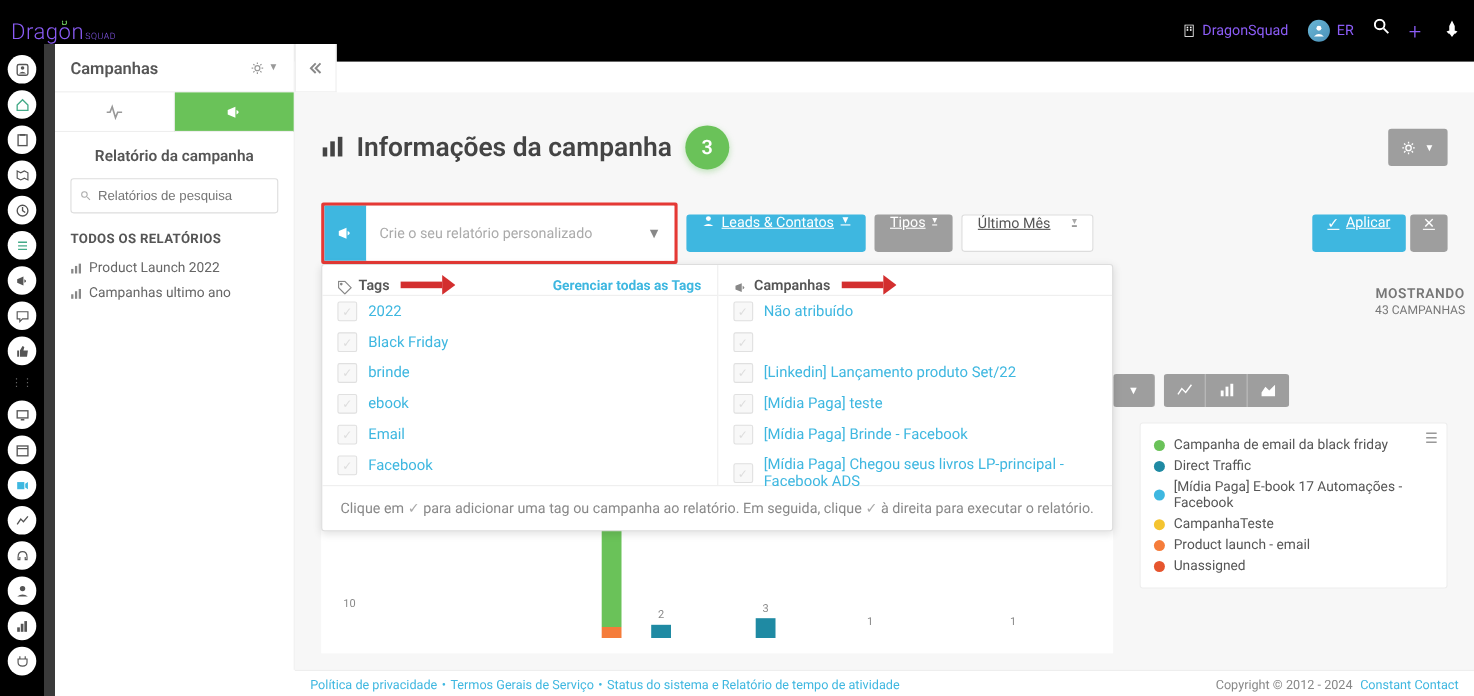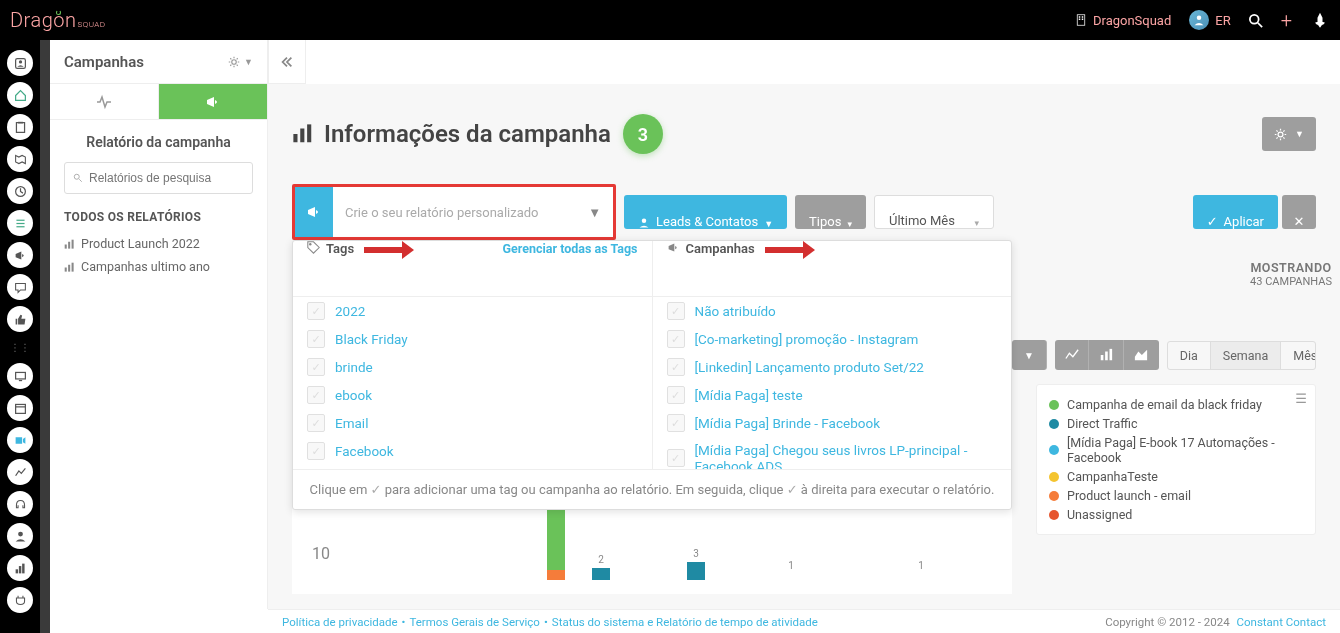--- a/index.html
+++ b/index.html
@@ -1,22 +1,22 @@
 <!DOCTYPE html>
 <html><head>
 <meta charset="utf-8">
 <style>
 * { box-sizing: border-box; margin: 0; padding: 0; }
 body { font-family: -apple-system, BlinkMacSystemFont, "Segoe UI", Roboto, sans-serif; font-size: 13px; color: #333; background: #fff; width: 1340px; height: 633px; overflow: hidden; position: relative; }
 
 
-.top-header { background: #000; height: 40px; display: flex; align-items: center; padding: 0 10px; color: #fca5a5; }
+.top-header { background: #000; height: 56px; display: flex; align-items: center; padding: 0 10px; color: #8b5cf6; }
 .logo { font-size: 20px; font-weight: 300; letter-spacing: 0.5px; display: flex; align-items: baseline; }
 .logo .squad { font-size: 8px; margin-left: 1px; }
-.top-right { margin-left: auto; display: flex; align-items: center; gap: 18px; }
+.top-right { margin-left: auto; display: flex; gap: 18px; }
 .org-label { display: flex; align-items: center; gap: 6px; font-size: 13px; }
 .avatar-badge { display: flex; align-items: center; gap: 6px; }
 .avatar-circle { width: 20px; height: 20px; border-radius: 50%; background: linear-gradient(135deg,#6ab7d6,#4a90b8); display: inline-flex; align-items: center; justify-content: center; font-size: 10px; }
 .top-icon { cursor: pointer; font-size: 14px; }
 .rocket { font-size: 18px; }
 
 
 .icon-rail { position: absolute; left: 0; top: 40px; width: 40px; bottom: 0; background: #000; display: flex; flex-direction: column; align-items: center; padding-top: 10px; gap: 6px; }
 .rail-icon { width: 26px; height: 26px; border-radius: 50%; background: #fff; display: flex; align-items: center; justify-content: center; font-size: 12px; color: #555; cursor: pointer; }
 .drag-dots { color: #666; font-size: 10px; margin: 4px 0; }
@@ -55,33 +55,33 @@
 .page-gear { margin-left: auto; }
 .gear-btn { background: #9e9e9e; color: #fff; height: 34px; padding: 0 12px; border-radius: 3px; display: flex; align-items: center; gap: 8px; cursor: pointer; }
 
 
 .filter-row { display: flex; gap: 8px; align-items: center; }
 .custom-report { display: flex; align-items: center; border: 3px solid #e53935; border-radius: 2px; height: 56px; }
 .custom-report .bullhorn-sq { width: 38px; height: 100%; background: #3eb7e0; color: #fff; display: flex; align-items: center; justify-content: center; }
 .custom-report .dropdown-area { width: 280px; height: 100%; background: #fff; display: flex; align-items: center; padding: 0 12px; color: #aaa; font-size: 13px; }
 .custom-report .caret { margin-left: auto; color: #888; }
 
-.pill-btn { height: 34px; padding: 0 14px; border-radius: 3px; display: flex; align-items: flex-end; gap: 6px; font-size: 13px; cursor: pointer; color: #fff; }
+.pill-btn { height: 34px; padding: 0 14px; border-radius: 3px; display: flex; align-items: flex-start; gap: 6px; font-size: 13px; cursor: pointer; color: #fff; text-decoration: underline; }
 .pill-teal { background: #3eb7e0; }
 .pill-gray { background: #9e9e9e; }
 .pill-white { background: #fff; border: 1px solid #ddd; color: #555; }
 .apply-group { margin-left: auto; display: flex; gap: 4px; }
 .pill-close { background: #9e9e9e; width: 34px; justify-content: center; }
 
 
 .popover { position: absolute; left: 24px; top: 156px; width: 720px; background: #fff; border: 1px solid #ddd; box-shadow: 0 2px 8px rgba(0,0,0,0.12); border-radius: 3px; z-index: 10; }
 .popover-cols { display: flex; }
 .pop-col { flex: 1; border-right: 1px solid #eee; }
 .pop-col:last-child { border-right: none; }
-.pop-header { height: 56px; border-bottom: 1px solid #eee; display: flex; align-items: flex-start; padding: 0 14px; font-weight: 600; color: #555; }
+.pop-header { height: 28px; border-bottom: 1px solid #eee; display: flex; align-items: flex-end; padding: 0 14px; font-weight: 600; color: #555; }
 .pop-header .manage-link { margin-left: auto; color: #3eb7e0; font-weight: 700; font-size: 12.5px; cursor: pointer; }
 .pop-header svg, .pop-header .hicon { margin-right: 6px; color: #888; }
 .red-arrow { margin-left: 10px; }
 .pop-list { height: 172px; overflow-y: auto; position: relative; }
 .pop-item { display: flex; align-items: center; padding: 5px 14px; gap: 10px; }
 .check-sq { width: 18px; height: 18px; border: 1px solid #e0e0e0; border-radius: 2px; background: #f8f8f8; display: flex; align-items: center; justify-content: center; color: #ddd; font-size: 11px; cursor: pointer; flex-shrink: 0; }
 .pop-item a { color: #3eb7e0; text-decoration: none; font-size: 13.5px; cursor: pointer; }
 .pop-footer { border-top: 1px solid #eee; padding: 12px 2px; text-align: center; color: #888; font-size: 13px; }
 .pop-footer .chk { color: #aaa; }
 
@@ -99,21 +99,21 @@
 .period-btn.active { background: #ececec; }
 
 
 .legend-box { position: absolute; right: 24px; top: 300px; width: 280px; background: #fff; border: 1px solid #eee; border-radius: 3px; padding: 10px 12px; }
 .legend-box .menu-ico { position: absolute; right: 8px; top: 6px; color: #999; cursor: pointer; }
 .legend-item { display: flex; align-items: center; gap: 8px; padding: 2px 0; font-size: 12.5px; color: #555; }
 .legend-dot { width: 10px; height: 10px; border-radius: 50%; flex-shrink: 0; }
 
 
 .chart-area { position: absolute; left: 24px; top: 300px; width: 720px; height: 210px; background: #fff; }
-.yaxis { position: absolute; left: 0; top: 160px; font-size: 16px; color: #888; }
+.yaxis { position: absolute; left: 0; top: 160px; font-size: 10px; color: #888; }
 .bar { position: absolute; bottom: 14px; width: 18px; }
 .bar .seg { width: 100%; }
 .bar-label { position: absolute; bottom: -2px; left: 50%; transform: translateX(-50%); font-size: 10px; color: #888; top: -14px; bottom: auto; }
 
 
 .footer { position: absolute; left: 268px; right: 0; bottom: 0; height: 24px; background: #fff; border-top: 1px solid #eee; display: flex; align-items: center; padding: 0 14px; font-size: 11.5px; color: #888; }
 .footer a { color: #3eb7e0; text-decoration: none; }
 .footer .sep { margin: 0 4px; color: #3eb7e0; }
 .footer .copy { margin-left: auto; }
 
@@ -411,25 +411,20 @@
               <rect x="7" y="4" width="3" height="10" fill="#fff"></rect>
               <rect x="12" y="1" width="3" height="13" fill="#fff"></rect>
             </svg>
           </div>
         <div class="ctrl-btn">
             <svg width="14" height="14" viewBox="0 0 16 16">
               <path d="M1 14 L1 10 L5 4 L9 8 L15 2 L15 14 Z" fill="#fff"></path>
             </svg>
           </div>
       </div>
-      <div class="period-group">
-        <div class="period-btn">Dia</div>
-        <div class="period-btn active">Semana</div>
-        <div class="period-btn">Mês</div>
-      </div>
     </div>
 
     <div class="legend-box">
       <span class="menu-ico">☰</span>
       <div id="legend-items">
           <div class="legend-item">
             <span class="legend-dot" style="background: rgb(106, 194, 89);"></span>
             <span>Campanha de email da black friday</span>
           </div>
           <div class="legend-item">
@@ -531,21 +526,20 @@
                 <path d="M38 0 L50 9 L38 18 Z" fill="#d32f2f"></path>
               </svg>
           </div>
           <div class="pop-list" id="campaigns-list">
               <div class="pop-item">
                 <span class="check-sq">✓</span>
                 <a>Não atribuído</a>
               </div>
               <div class="pop-item">
                 <span class="check-sq">✓</span>
-                <a>[Co-marketing] promoção - Instagram</a>
               </div>
               <div class="pop-item">
                 <span class="check-sq">✓</span>
                 <a>[Linkedin] Lançamento produto Set/22</a>
               </div>
               <div class="pop-item">
                 <span class="check-sq">✓</span>
                 <a>[Mídia Paga] teste</a>
               </div>
               <div class="pop-item">

